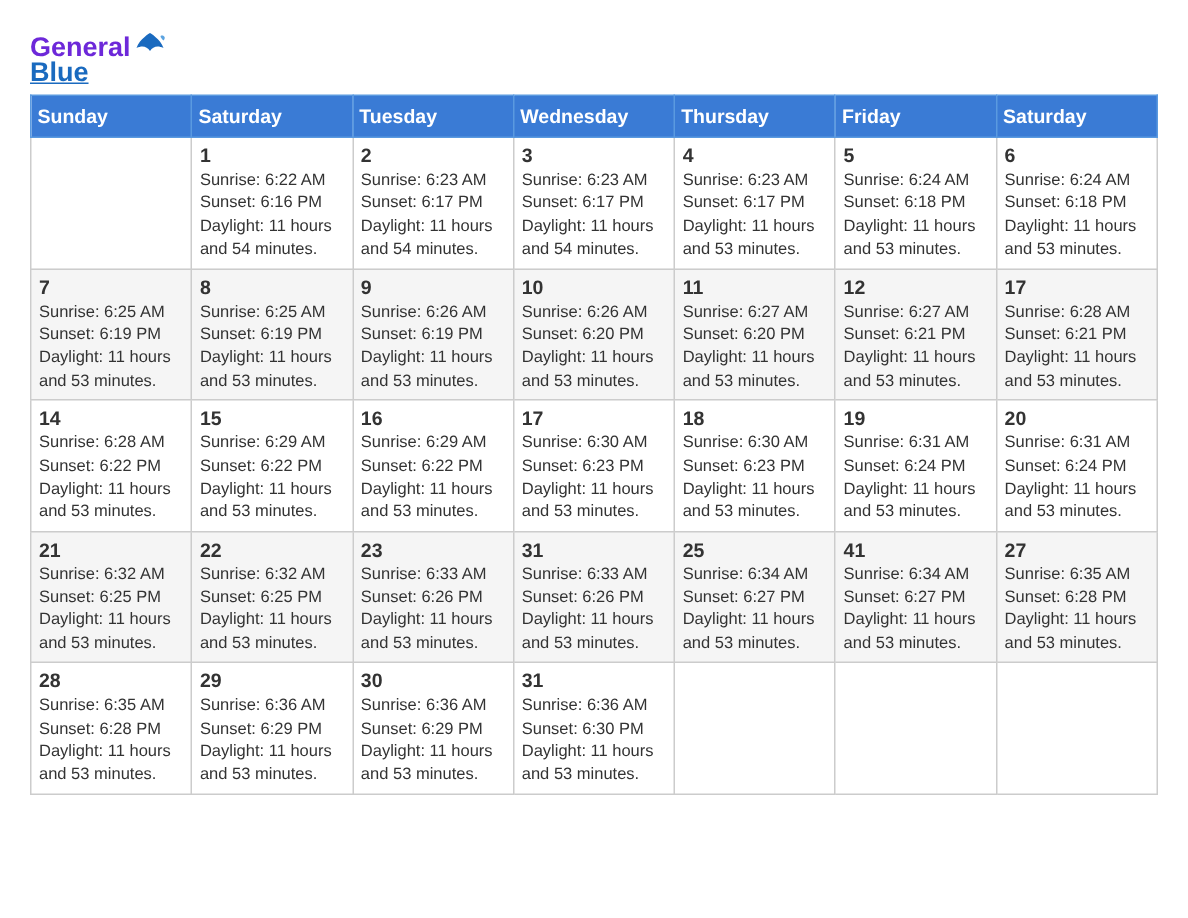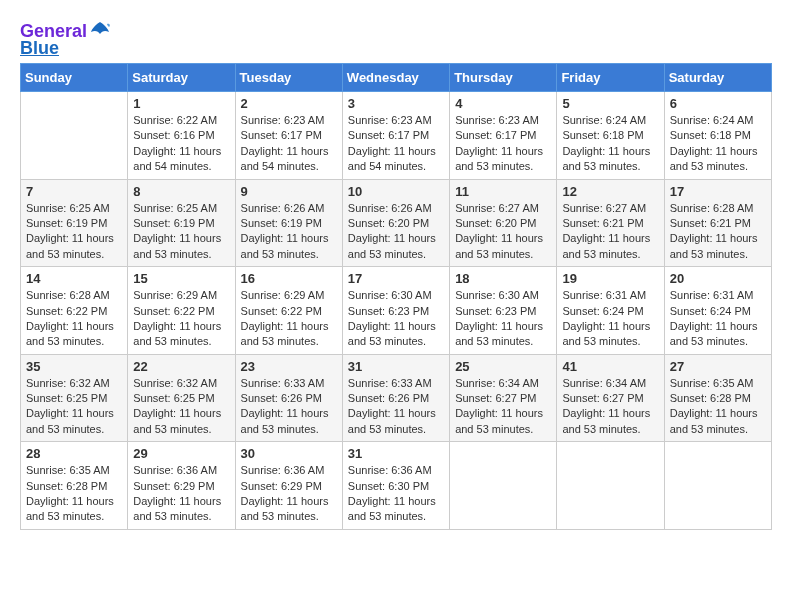--- a/index.html
+++ b/index.html
@@ -253,21 +253,21 @@
         <td>
           <span class="day-number">20</span>
           <div class="day-info" style="white-space: pre-line;">Sunrise: 6:31 AM
 Sunset: 6:24 PM
 Daylight: 11 hours
 and 53 minutes.</div>
         </td>
       </tr>
       <tr>
         <td>
-          <span class="day-number">35</span>
+          <span class="day-number">21</span>
           <div class="day-info" style="white-space: pre-line;">Sunrise: 6:32 AM
 Sunset: 6:25 PM
 Daylight: 11 hours
 and 53 minutes.</div>
         </td>
         <td>
           <span class="day-number">22</span>
           <div class="day-info" style="white-space: pre-line;">Sunrise: 6:32 AM
 Sunset: 6:25 PM
 Daylight: 11 hours

